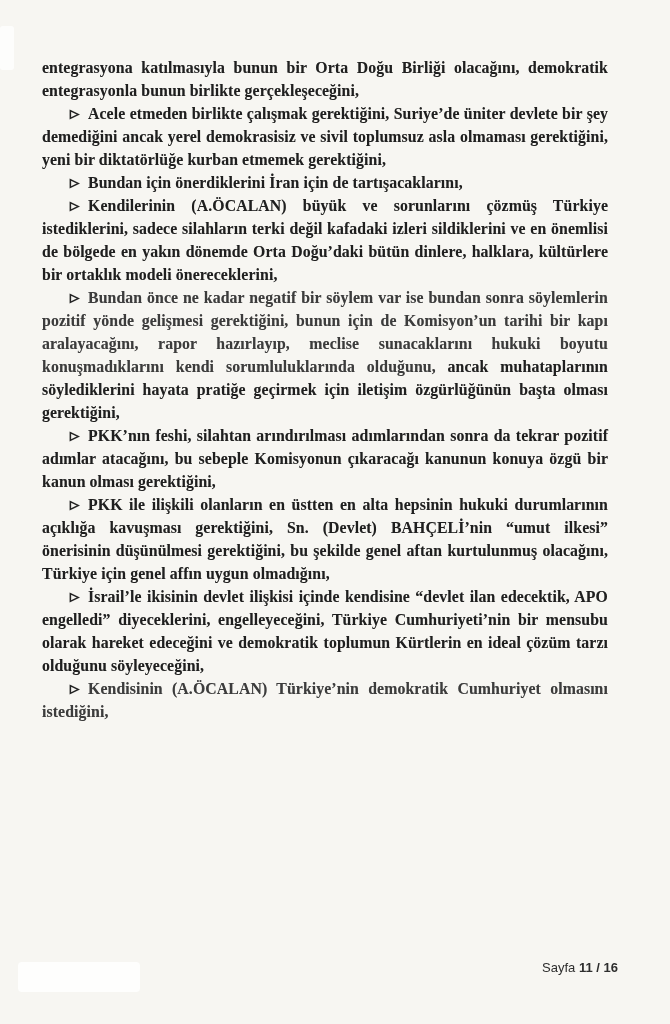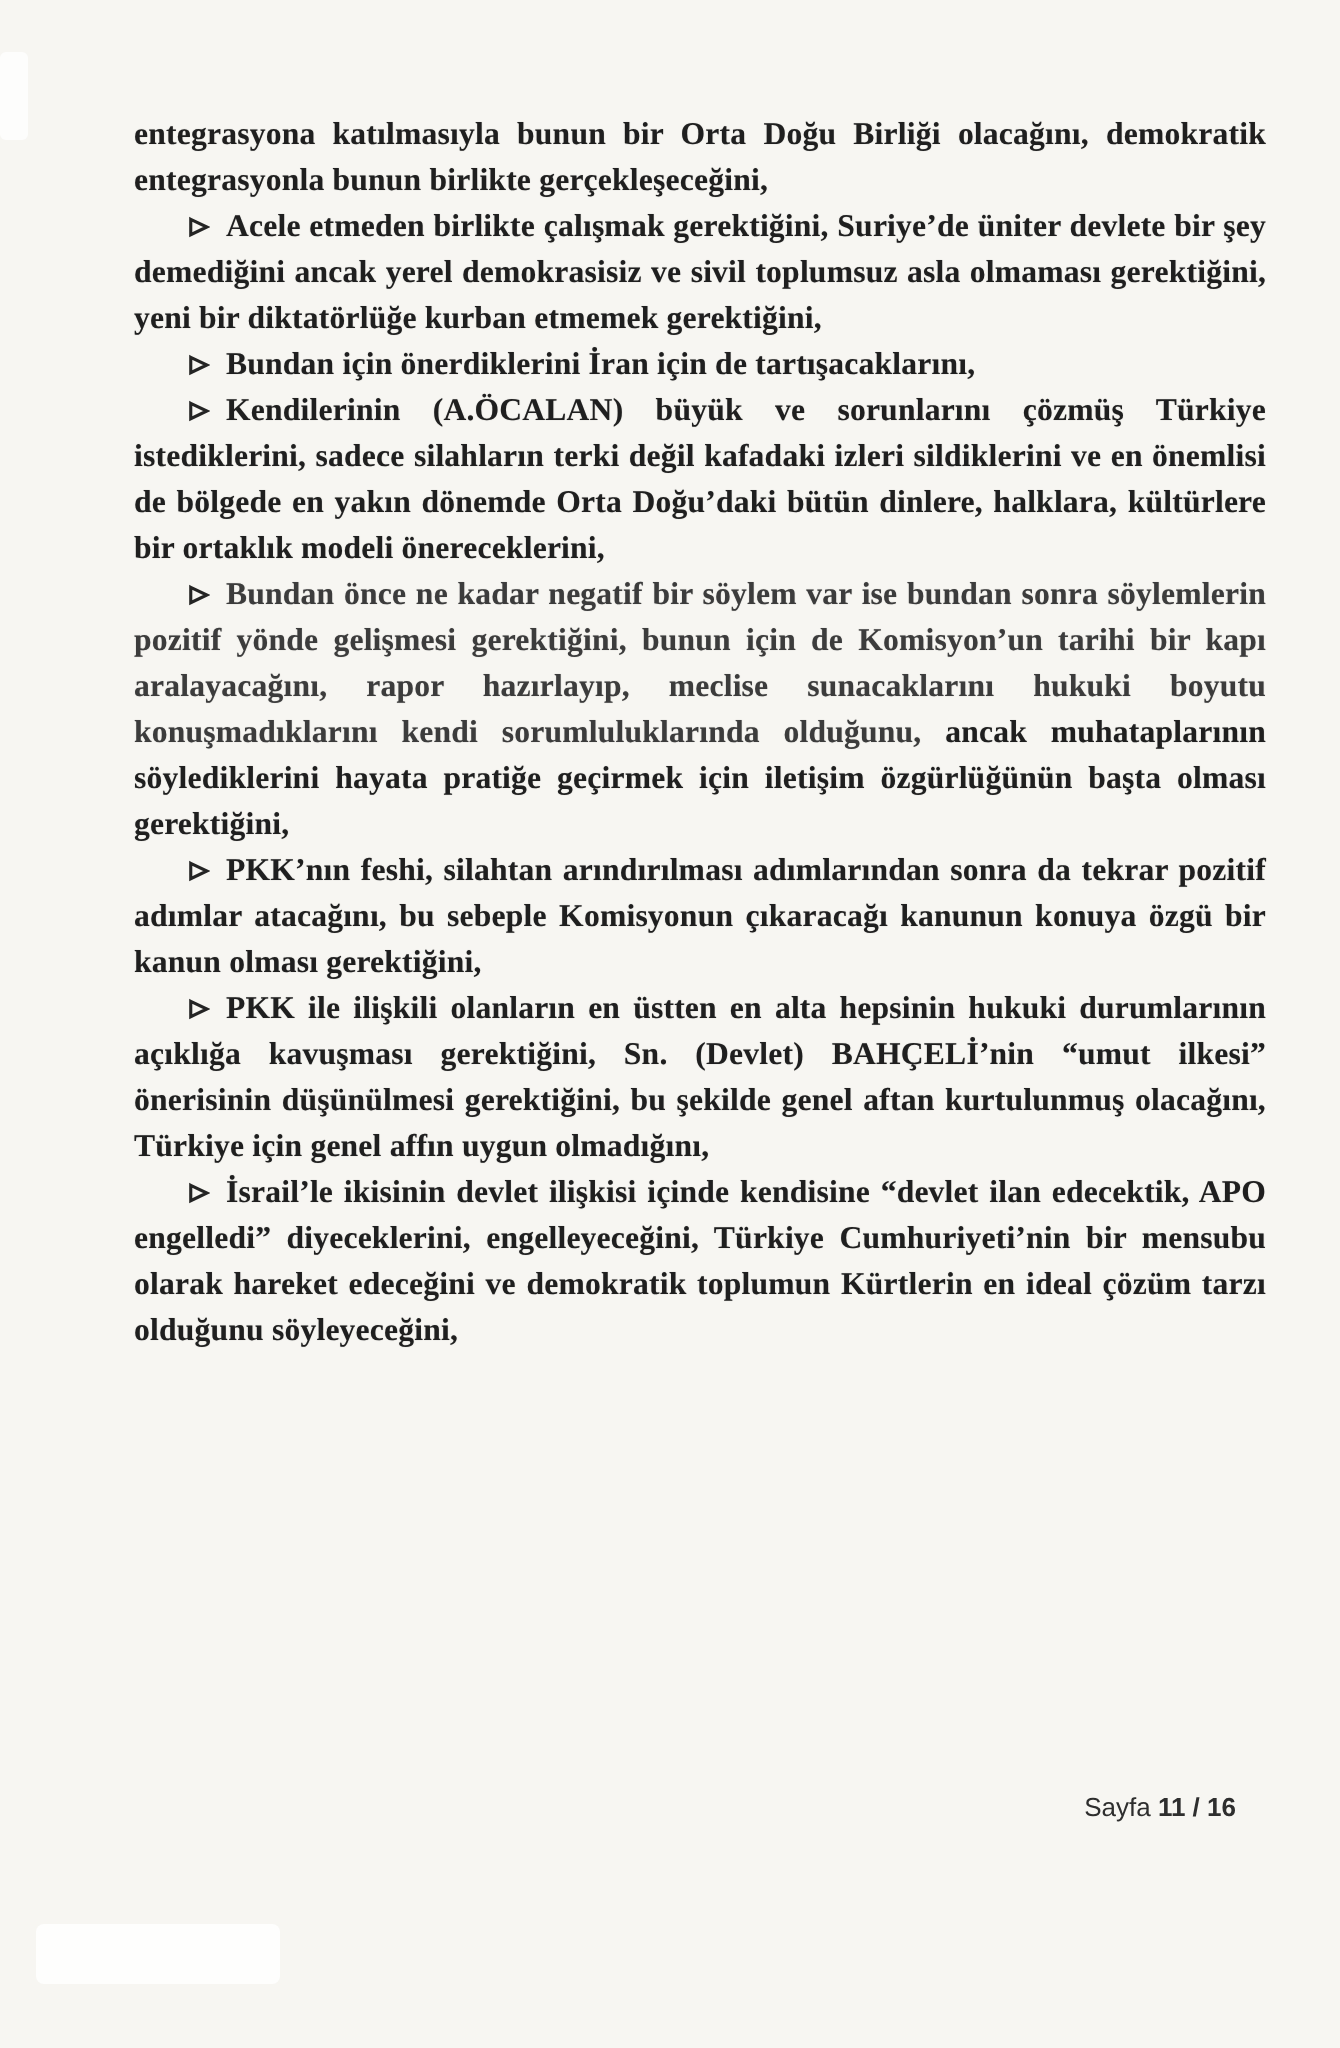--- a/index.html
+++ b/index.html
@@ -8,21 +8,21 @@
     background: #f7f6f2;
     position: relative;
     overflow: hidden;
     font-family: "Liberation Serif", serif;
   }
   .scan-artifact { position: absolute; background: #fdfdfc; pointer-events: none; }
   .artifact-top-left { left: 0; top: 26px; width: 14px; height: 44px; border-radius: 3px; }
   .artifact-bottom-left { left: 18px; top: 962px; width: 122px; height: 30px; background: #fefefd; border-radius: 4px; }
   .doc {
     position: absolute;
-    left: 67px; top: 56px;
+    left: 42px; top: 56px;
     width: 566px;
   }
   .para {
     margin: 0;
     font-size: 15.8px;
     line-height: 23px;
     color: #222222;
     text-align: justify;
     letter-spacing: 0.1px;
     text-shadow: 0 0 0.5px rgba(40,40,40,0.35);
@@ -32,21 +32,21 @@
     display: inline-block;
     margin-right: 8px;
     text-indent: 0;
   }
   .glyph svg { display: inline-block; vertical-align: -1px; }
   .seg-b { font-weight: 700; color: #1f1f1f; }
   .seg-r { font-weight: 700; color: #3c3c3c; }
   .seg-i { font-style: italic; }
   .footer {
     position: absolute;
-    top: 896px; right: 52px;
+    top: 960px; right: 52px;
     font-family: "Liberation Sans", sans-serif;
     font-size: 13px;
     color: #2e2e2e;
   }
   .footer .num { font-weight: 700; }
 </style>
 </head>
 <body>
 
 <div class="scan-artifact artifact-top-left"></div>
@@ -68,17 +68,20 @@
         </svg></span><span class="seg-r">Bundan önce ne kadar negatif bir söylem var ise bundan sonra söylemlerin pozitif yönde gelişmesi gerektiğini, bunun için de Komisyon’un tarihi bir kapı aralayacağını, rapor hazırlayıp, meclise sunacaklarını hukuki boyutu konuşmadıklarını kendi sorumluluklarında olduğunu, </span><span class="seg-b">ancak muhataplarının söylediklerini hayata pratiğe geçirmek için iletişim özgürlüğünün başta olması gerektiğini,</span></p>
     <p class="para bullet"><span class="glyph"><svg width="11" height="11" viewBox="0 0 12 12">
           <path d="M1.5 1.8 L10.3 6 L1.5 10.2 Z" fill="none" stroke="#242424" stroke-width="1.7" stroke-linejoin="miter"></path>
         </svg></span><span class="seg-b">PKK’nın feshi, silahtan arındırılması adımlarından sonra da tekrar pozitif adımlar atacağını, bu sebeple Komisyonun çıkaracağı kanunun konuya özgü bir kanun olması gerektiğini,</span></p>
     <p class="para bullet"><span class="glyph"><svg width="11" height="11" viewBox="0 0 12 12">
           <path d="M1.5 1.8 L10.3 6 L1.5 10.2 Z" fill="none" stroke="#242424" stroke-width="1.7" stroke-linejoin="miter"></path>
         </svg></span><span class="seg-b">PKK ile ilişkili olanların en üstten en alta hepsinin hukuki durumlarının açıklığa kavuşması gerektiğini, Sn. (Devlet) BAHÇELİ’nin “umut ilkesi” önerisinin düşünülmesi gerektiğini, bu şekilde genel aftan kurtulunmuş olacağını, Türkiye için genel affın uygun olmadığını,</span></p>
     <p class="para bullet"><span class="glyph"><svg width="11" height="11" viewBox="0 0 12 12">
           <path d="M1.5 1.8 L10.3 6 L1.5 10.2 Z" fill="none" stroke="#242424" stroke-width="1.7" stroke-linejoin="miter"></path>
         </svg></span><span class="seg-b">İsrail’le ikisinin devlet ilişkisi içinde kendisine “devlet ilan edecektik, APO engelledi” diyeceklerini, engelleyeceğini, Türkiye Cumhuriyeti’nin bir mensubu olarak hareket edeceğini ve demokratik toplumun Kürtlerin en ideal çözüm tarzı olduğunu söyleyeceğini,</span></p>
+    <p class="para bullet"><span class="glyph"><svg width="11" height="11" viewBox="0 0 12 12">
+          <path d="M1.5 1.8 L10.3 6 L1.5 10.2 Z" fill="none" stroke="#242424" stroke-width="1.7" stroke-linejoin="miter"></path>
+        </svg></span><span class="seg-r">Kendisinin (A.ÖCALAN) Türkiye’nin demokratik Cumhuriyet olmasını istediğini,</span></p>
   </div>
 
 <div class="footer">
   <span>Sayfa </span><span class="num">11 / 16</span>
 </div>
 
 </body></html>

